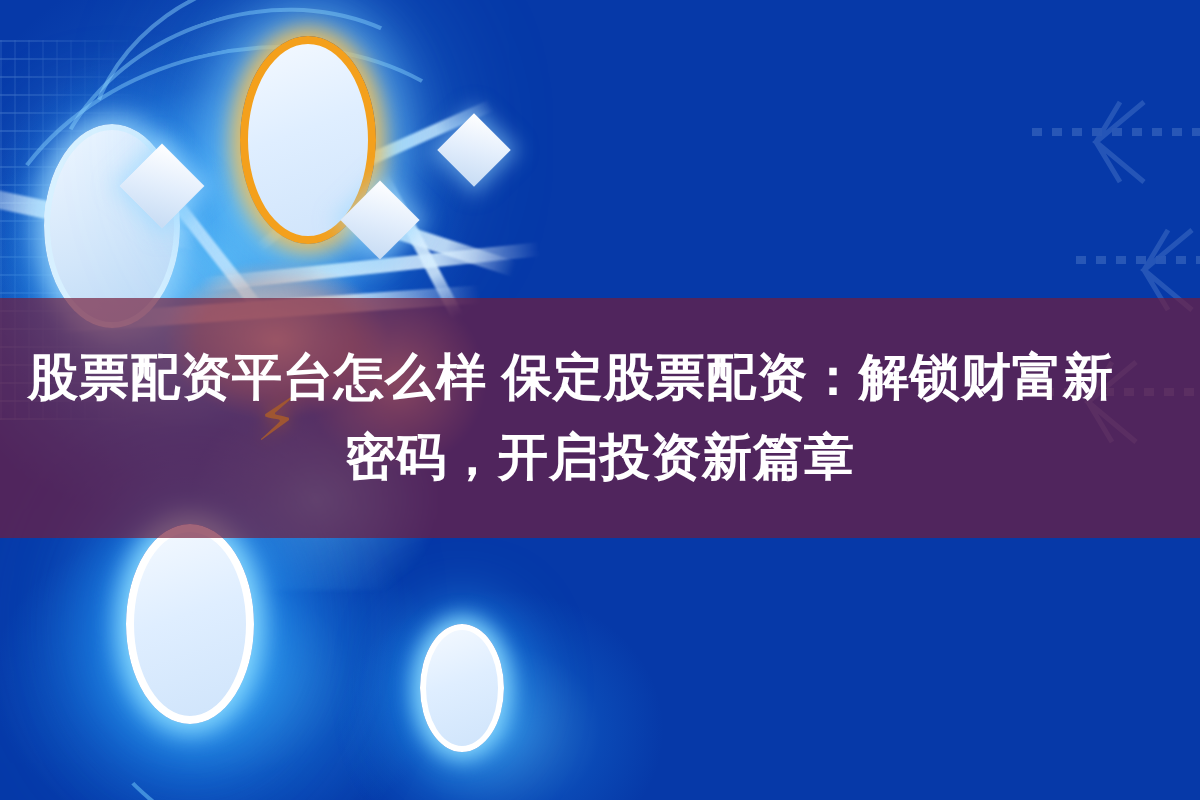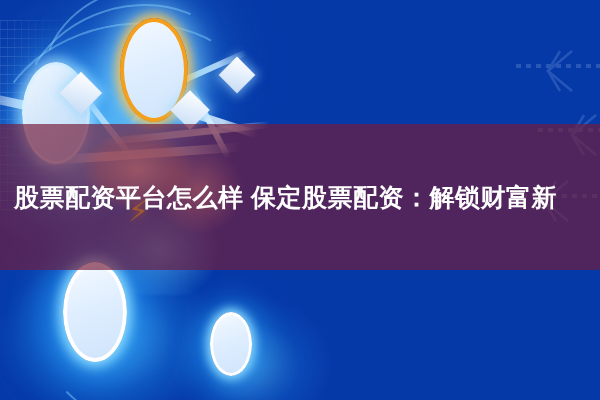--- a/index.html
+++ b/index.html
@@ -237,23 +237,23 @@
       rgba(0,0,0,0) 5px, rgba(0,0,0,0) 10px);
   }
   .dt1 { right: -12px; top: 64px;  width: 96px; }
   .dt2 { right: -34px; top: 128px; width: 96px; }
   .dt3 { right: -8px;  top: 194px; width: 96px; }
 
   
   .caption-band {
     position: absolute;
     left: 0;
-    top: 124px;
+    top: 149px;
     width: 600px;
-    height: 146px;
+    height: 120px;
     background: rgba(116,28,58,0.68);
     display: flex;
     flex-direction: column;
     align-items: flex-end;
     justify-content: center;
     box-sizing: border-box;
     padding: 0 8px;
   }
   .caption-line {
     color: #ffffff;
@@ -330,15 +330,16 @@
           <path d="M30 3 L6 23 L30 43 M18 3 L6 23 L18 43"></path>
         </svg>
       </div>
       <div class="dots dt3"></div>
     </div>
 
   </div>
 
   <div class="caption-band">
     <div class="caption-line l1">股票配资平台怎么样 保定股票配资：解锁财富新</div>
+    <div class="caption-line l2">密码，开启投资新篇章</div>
   </div>
 
 </div>
 
 </body></html>

